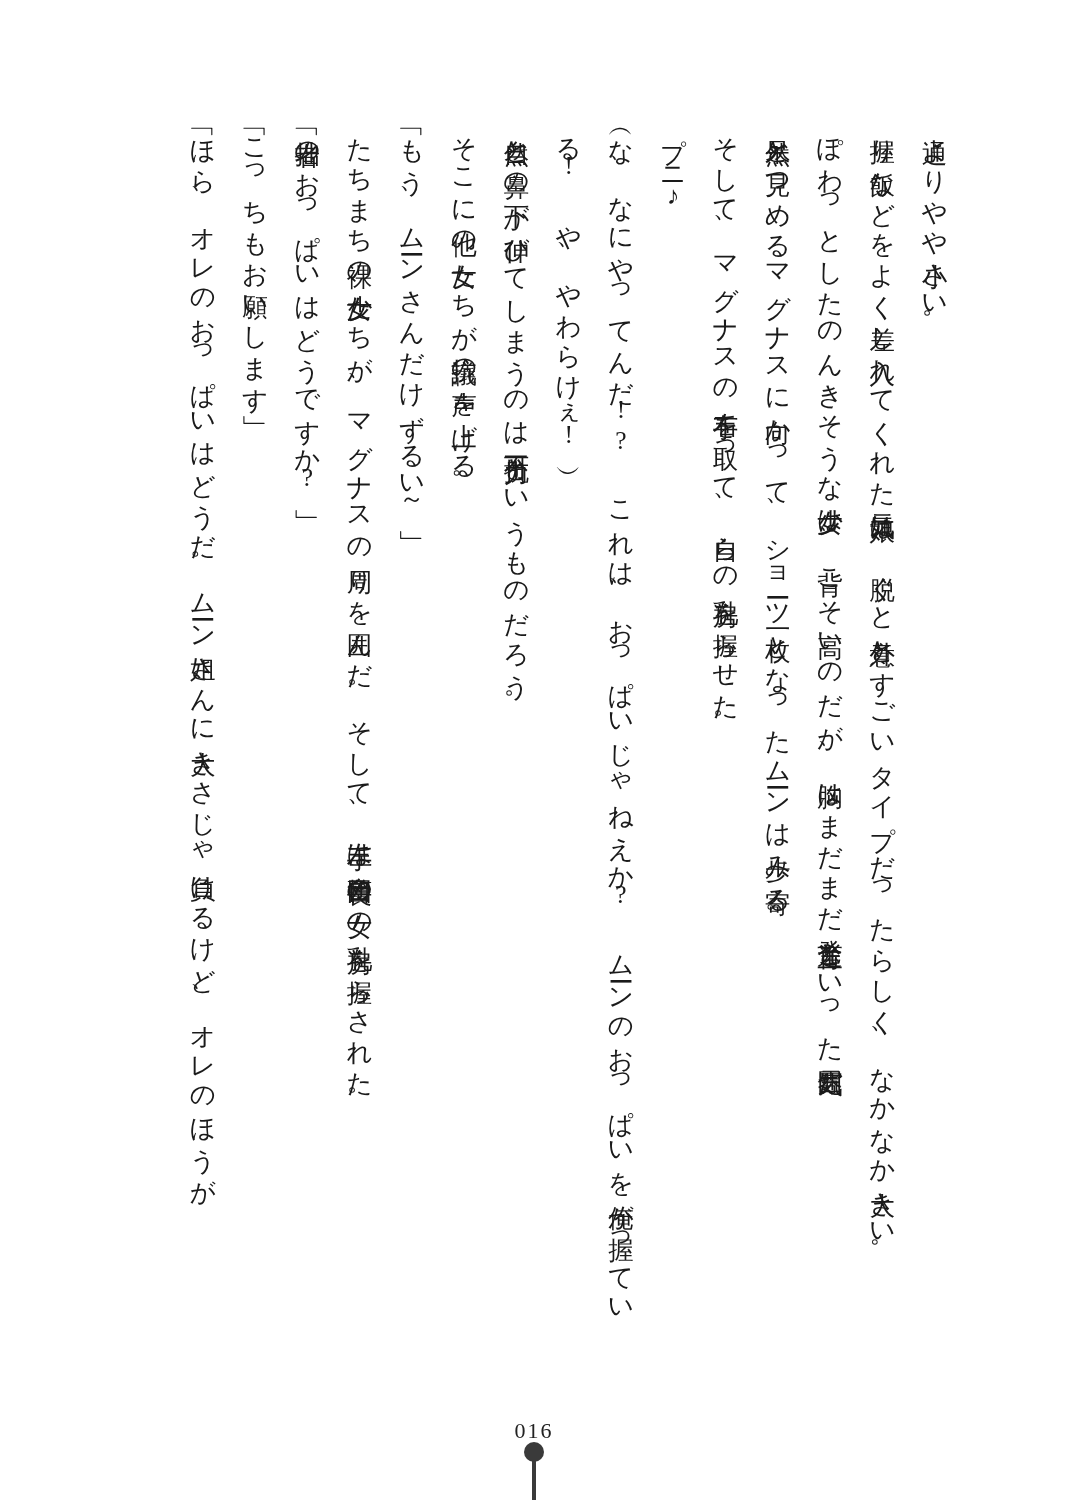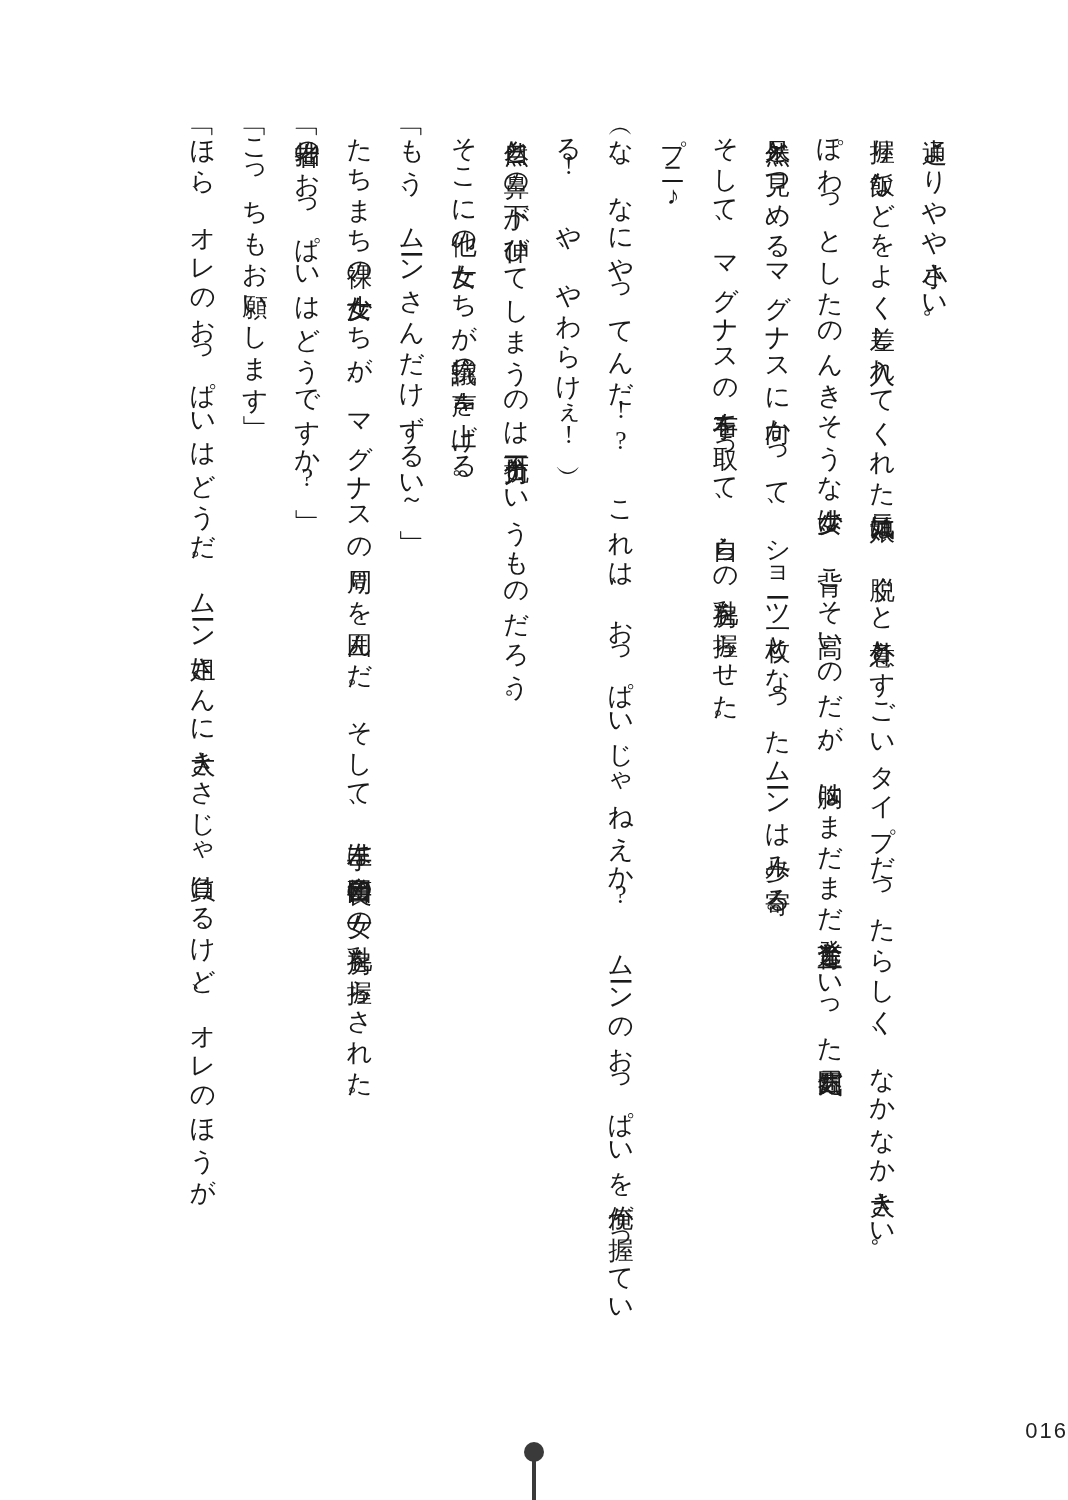--- a/index.html
+++ b/index.html
@@ -36,22 +36,22 @@
     margin: 0;
     padding: 0;
     text-indent: 0;
   }
 
   .page-number {
     position: absolute;
     left: 0;
     right: 0;
     bottom: 56px;
-    text-align: right;
-    font-family: Liberation Sans, sans-serif;
+    text-align: center;
+    font-family: Liberation Serif, serif;
     font-size: 22px;
     letter-spacing: 2px;
     color: #222222;
   }
 
   .page-marker {
     position: absolute;
     left: 50%;
     bottom: 0px;
     transform: translateX(-50%);

